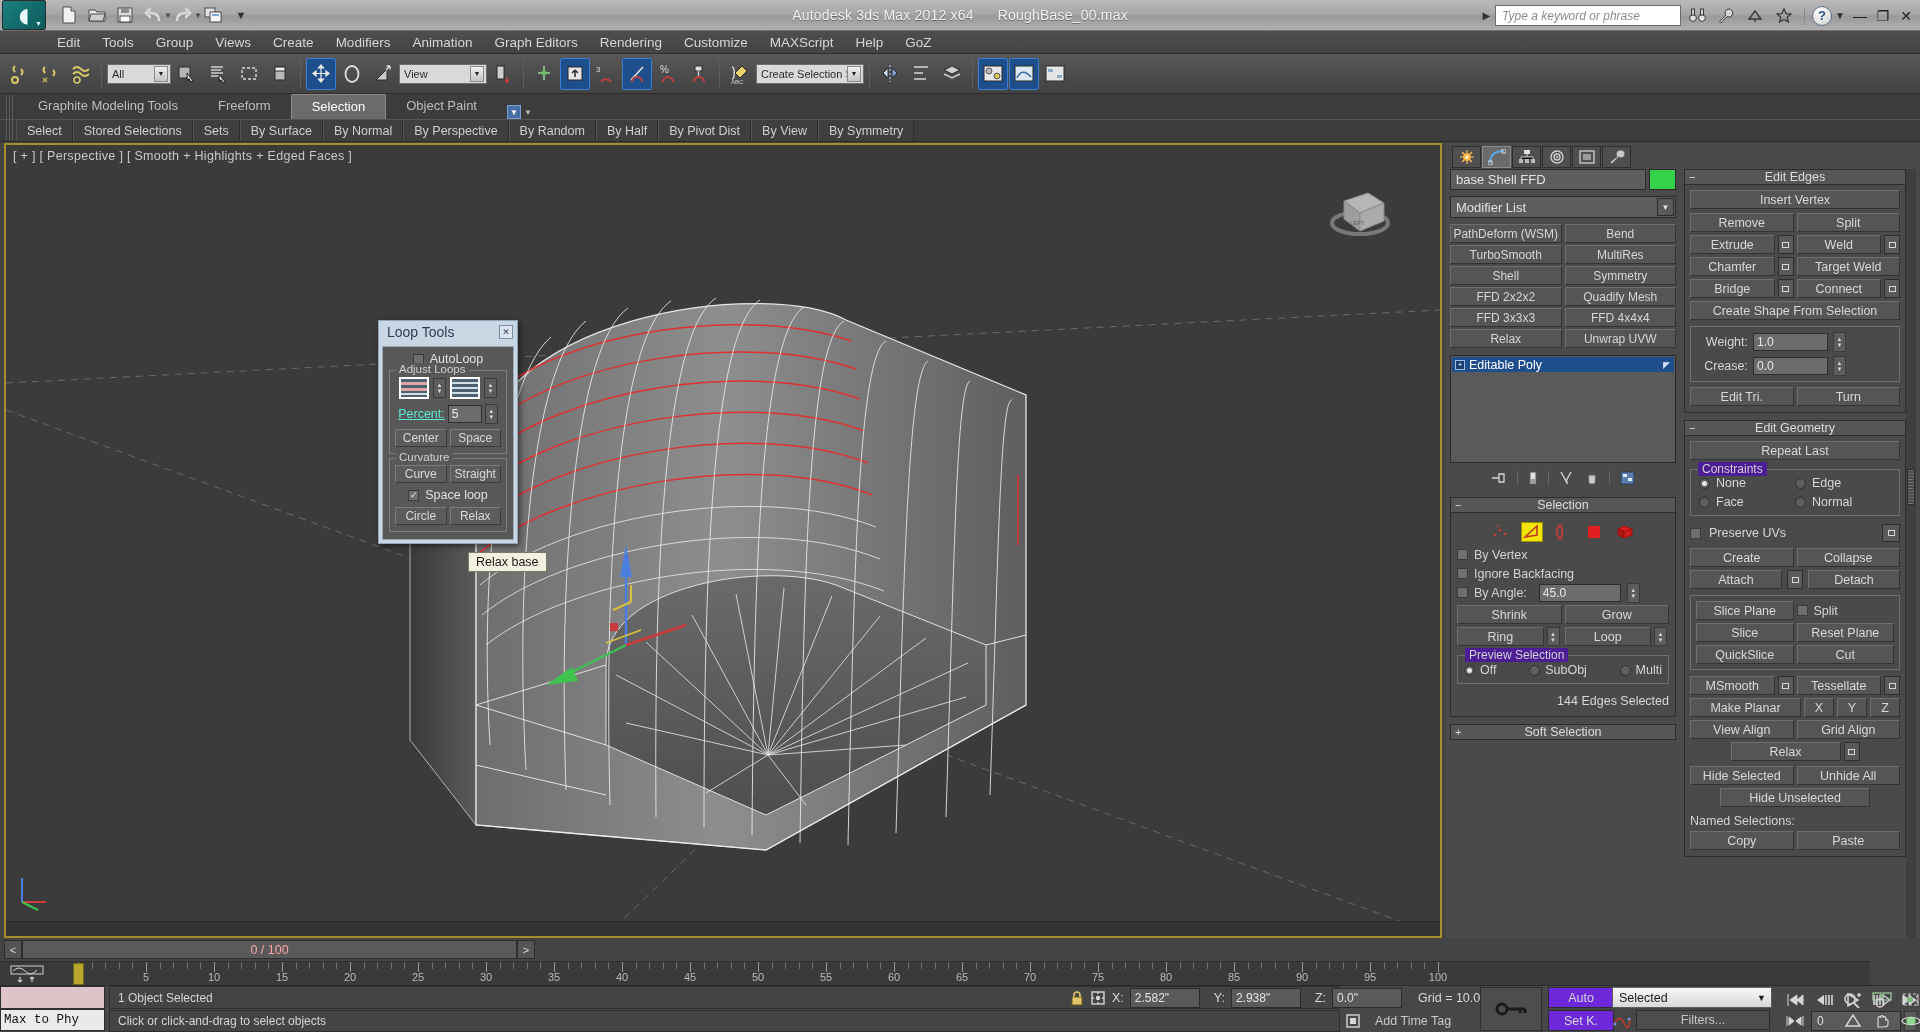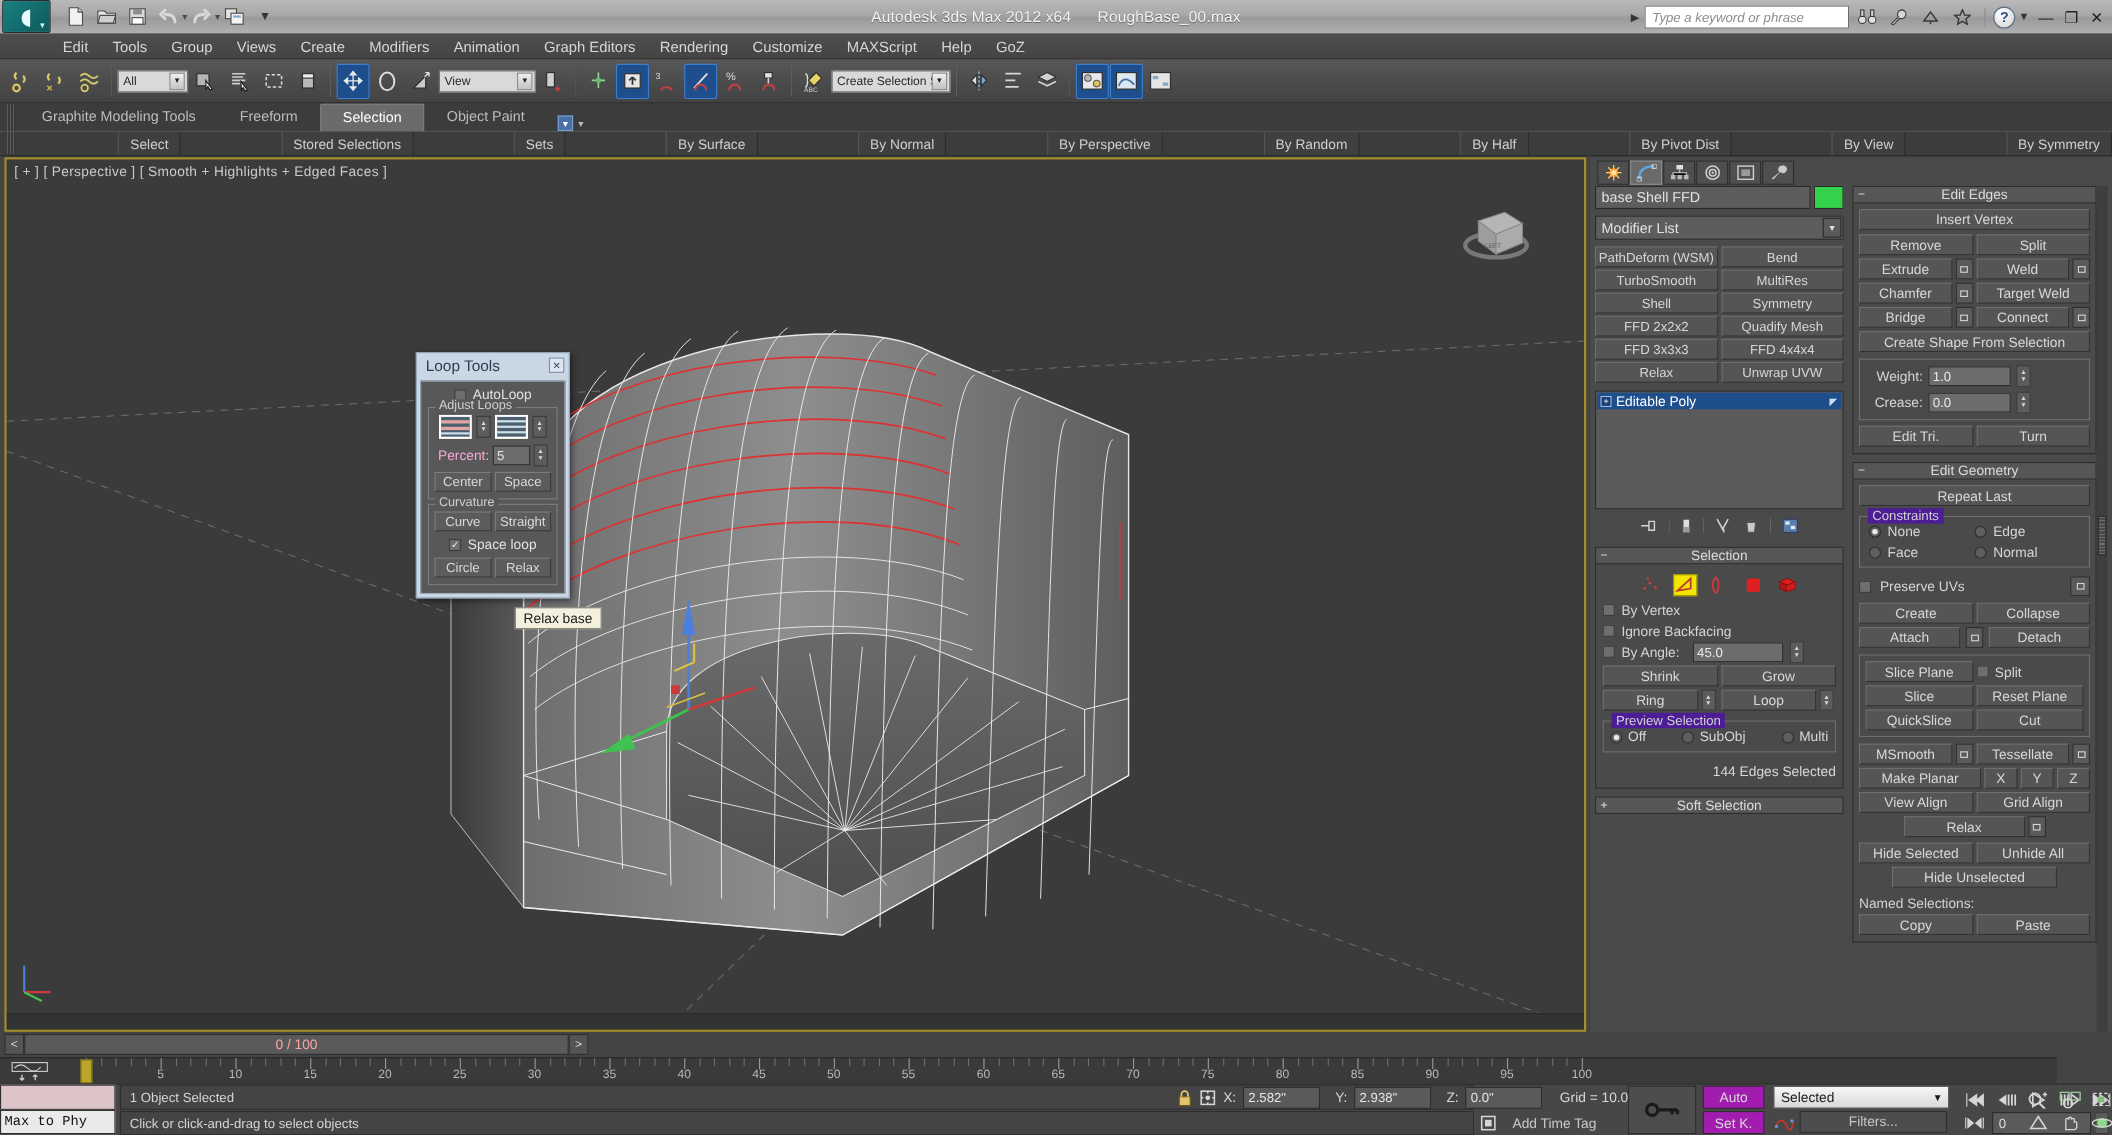--- a/index.html
+++ b/index.html
@@ -93,21 +93,21 @@
   .ribbon-tabs { display:flex; align-items:flex-end; height:26px; padding-left:6px; gap:0px;
                  border-bottom:1px solid #555; }
   .rgrip { width:8px;height:24px; margin-right:4px;
     background:repeating-linear-gradient(90deg,#5c5c5c 0 1px,#3a3a3a 1px 3px); }
   .rtab { padding:4px 20px 4px 20px; font-size:13px; color:#bdbdbd; height:25px;}
   .rtab.active { background:#6b6b6b; color:#fff; border:1px solid #8a8a8a; border-bottom:none;
                  border-radius:2px 2px 0 0;}
   .rdrop { margin-left:10px; display:flex;align-items:center;gap:3px; }
   .rdrop .sq { width:14px;height:14px;background:#4a6fa5;border:1px solid #7ba0d6;
                display:flex;align-items:center;justify-content:center;font-size:8px;color:#fff;}
-  .ribbon-row2 { display:flex; height:21px; align-items:stretch; padding-left:6px;justify-content:space-between;}
+  .ribbon-row2 { display:flex; height:21px; align-items:stretch; padding-left:6px;}
   .rbtn { padding:0 10px; display:flex;align-items:center; font-size:12.5px; color:#cfcfcf;
           border-right:1px solid #2d2d2d; border-left:1px solid #555; background:#3f3f3f;}
   .rbtn:first-child{border-left:1px solid #555;}
 
   
   .viewport {
     position:absolute; left:4px; top:143px; width:1438px; height:795px;
     background:#3b3b3b; border:2px solid #a58f2a;
   }
   .vp-inner { position:absolute; inset:0; overflow:hidden; }
@@ -234,21 +234,21 @@
   .statusmsg { background:#444; border:1px solid #2e2e2e; color:#d5d5d5; font-size:12px;
     display:flex;align-items:center;padding-left:8px;}
   .coordfield { width:70px;height:20px;background:#5a5a5a;border:1px solid #2b2b2b;
     color:#e4e4e4;font-size:12px;display:flex;align-items:center;padding-left:4px;}
   .gridbox { width:108px;height:20px; color:#d8d8d8;font-size:12.5px;
     display:flex;align-items:center;padding-left:10px;}
   .addtag { width:108px;height:20px; color:#c9c9c9;font-size:12.5px;
     display:flex;align-items:center;padding-left:8px;}
   .keybtn { width:62px;height:44px;background:#4d4d4d;border:1px solid #2e2e2e;
     display:flex;align-items:center;justify-content:center;}
-  .autobtn { width:56px;height:21px;background:#a21caf;border:1px solid #2e2e2e;color:#d7d7d7;
+  .autobtn { width:66px;height:21px;background:#6d28d9;border:1px solid #2e2e2e;color:#d7d7d7;
     font-size:12.5px;display:flex;align-items:center;justify-content:center;}
   .selcombo { width:160px;height:21px;background:linear-gradient(180deg,#f7f7f7,#d8d8d8);
     border:1px solid #5c5c5c; color:#1a1a1a; font-size:12.5px;
     display:flex;align-items:center;padding-left:6px;position:relative;}
   .selcombo .a { position:absolute;right:5px;font-size:9px;}
   .filterbtn { width:160px;height:20px;background:#4d4d4d;border:1px solid #2e2e2e;color:#c6c6c6;
     font-size:12.5px;display:flex;align-items:center;justify-content:center;}
   .navicon { width:26px;height:21px;display:flex;align-items:center;justify-content:center;}
   .frmfield { width:90px;height:20px;background:#5a5a5a;border:1px solid #2b2b2b;color:#ddd;
     font-size:12px;display:flex;align-items:center;padding-left:5px;}
@@ -716,21 +716,21 @@
                 <rect x="0" y="0" width="30" height="22" fill="#fff"></rect>
                 <rect x="2" y="2" width="26" height="18" fill="#4c6070"></rect>
                 <rect x="2" y="5" width="26" height="2" fill="#cfe0e8"></rect>
                 <rect x="2" y="10" width="26" height="2" fill="#cfe0e8"></rect>
                 <rect x="2" y="15" width="26" height="2" fill="#cfe0e8"></rect>
               </svg>
           </span>
           <span class="spin">▲<br>▼</span>
         </div>
         <div style="display:flex;align-items:center;gap:3px;justify-content:center;margin-top:5px;">
-          <span style="font-size:12.5px;color:#f9a8d4;">Percent:</span>
+          <span style="font-size:12.5px;color:#5eead4;text-decoration:underline;">Percent:</span>
           <span class="numfield" style="width:34px;">5</span>
           <span class="spin">▲<br>▼</span>
         </div>
         <div style="display:flex;gap:3px;margin-top:5px;">
           <span class="mxbtn" style="flex:1;height:18px;">Center</span>
           <span class="mxbtn" style="flex:1;height:18px;">Space</span>
         </div>
       </div>
 
       <div class="fgroup">

